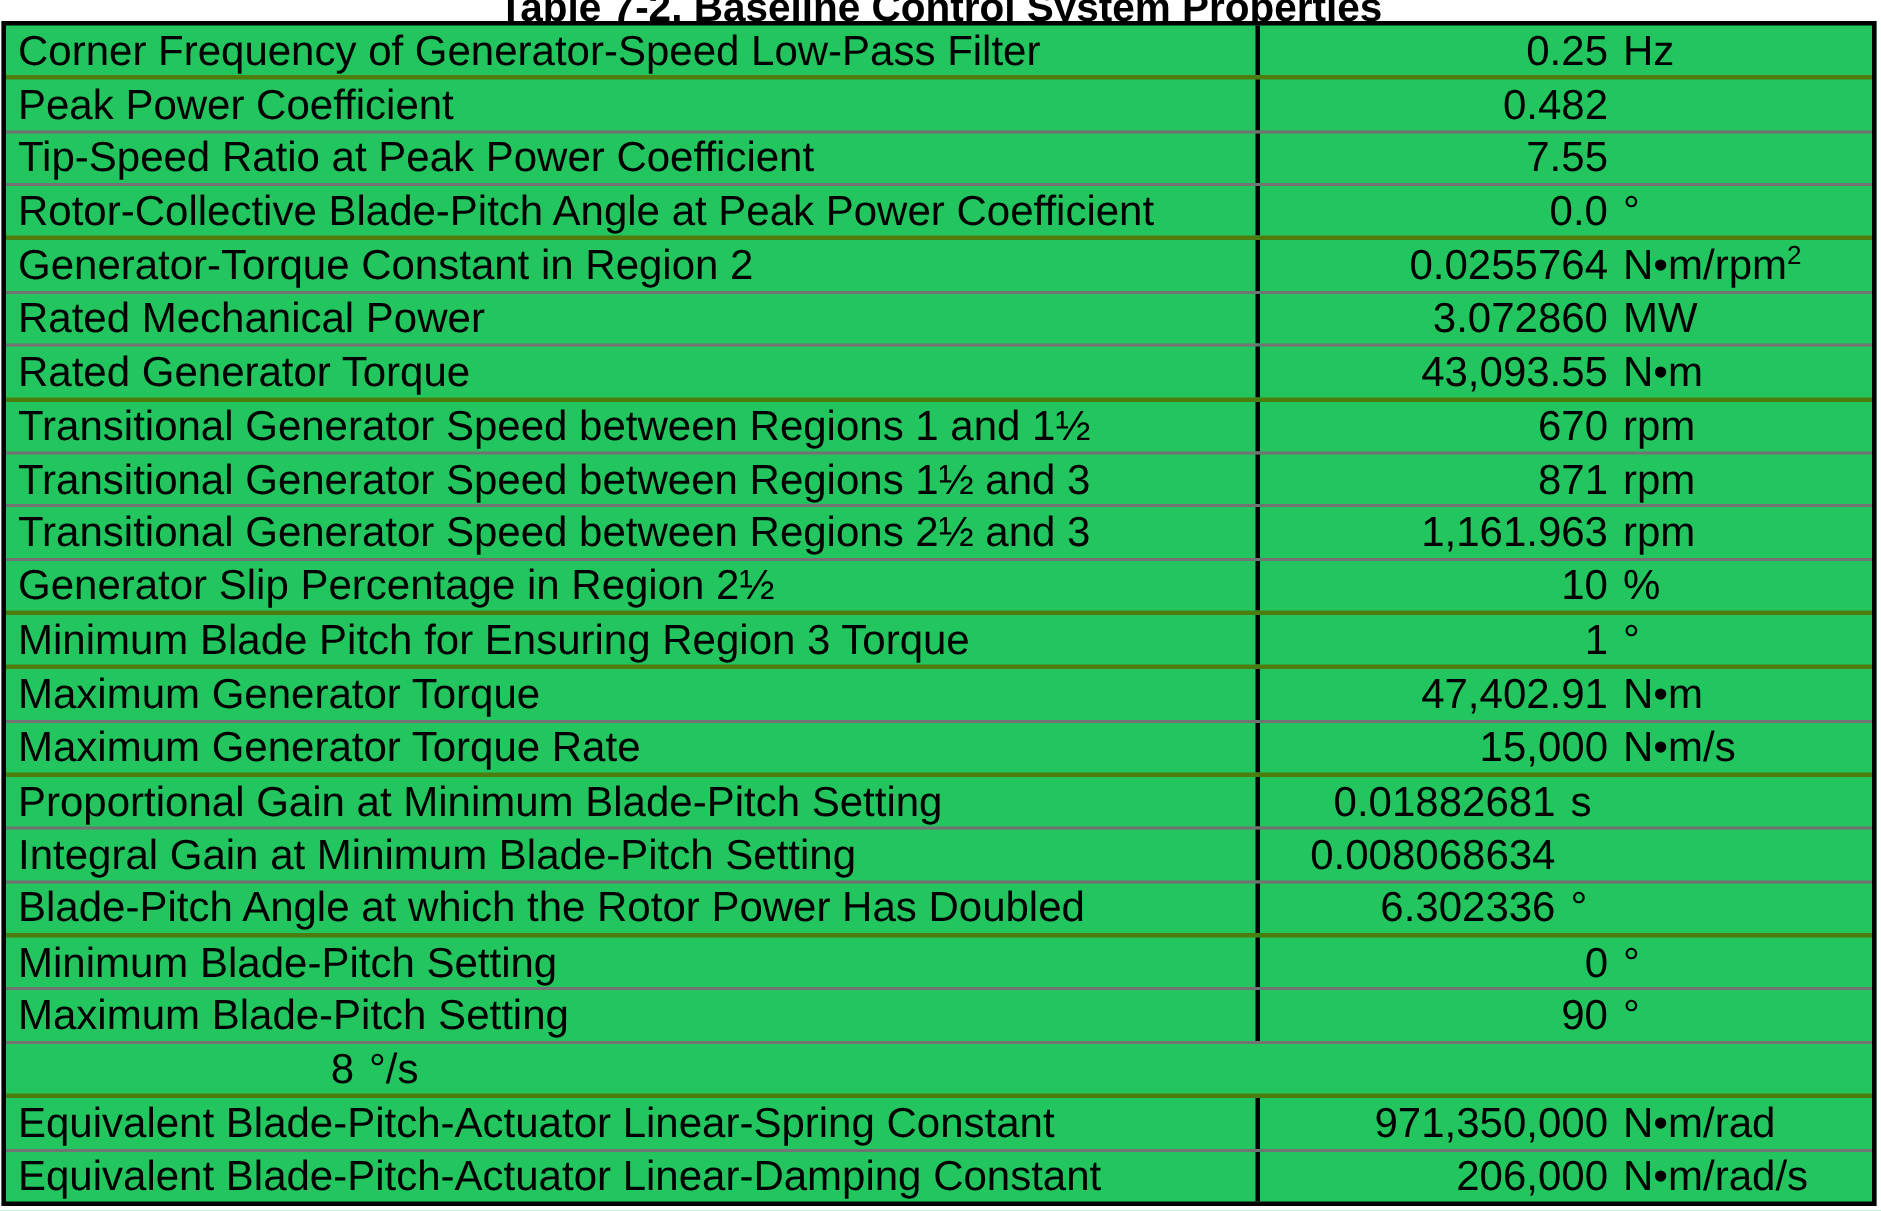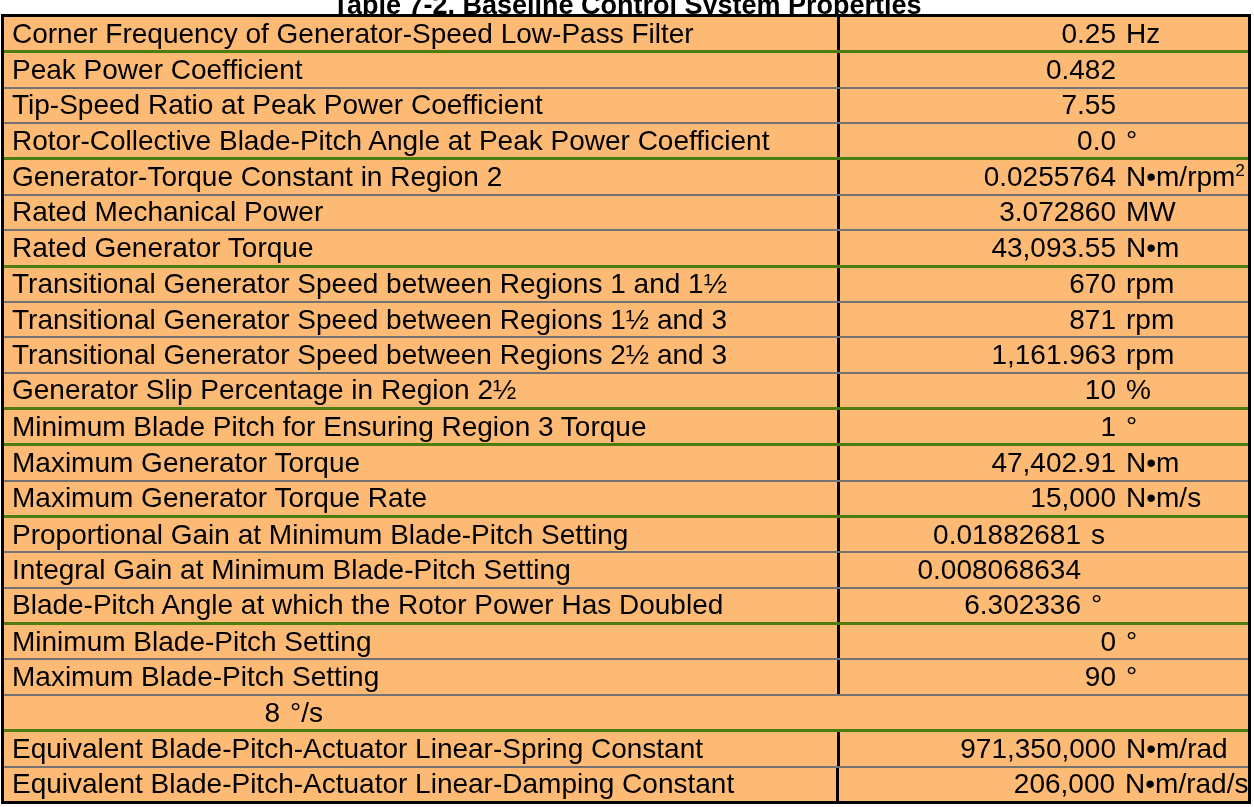--- a/index.html
+++ b/index.html
@@ -28,21 +28,21 @@
   .props-table {
     position: absolute;
     left: 1px;
     top: 14px;
     width: 1250px;
     height: 790px;
     border: 3px solid #000000;
     box-sizing: border-box;
     display: flex;
     flex-direction: column;
-    background: #fdba74;
+    background: #22c55e;
   }
   .row {
     flex: 1 1 0;
     display: flex;
     align-items: stretch;
     border-top: 2px solid #737373;
     min-height: 0;
   }
   .row:first-child { border-top: none; }
   .row.thick { border-top: 3px solid #4d7c0f; }
@@ -63,21 +63,20 @@
     align-items: center;
     font-size: 28px;
     white-space: nowrap;
     overflow: hidden;
   }
   .num {
     display: inline-block;
     width: 232px;
     text-align: right;
     flex: 0 0 auto;
-    padding-left: 44px;
   }
   .row.narrow .num { width: 197px; text-align: right; }
   .unit {
     display: inline-block;
     padding-left: 10px;
     text-align: center;
     flex: 0 0 auto;
   }
   .unit sup {
     font-size: 62%;

